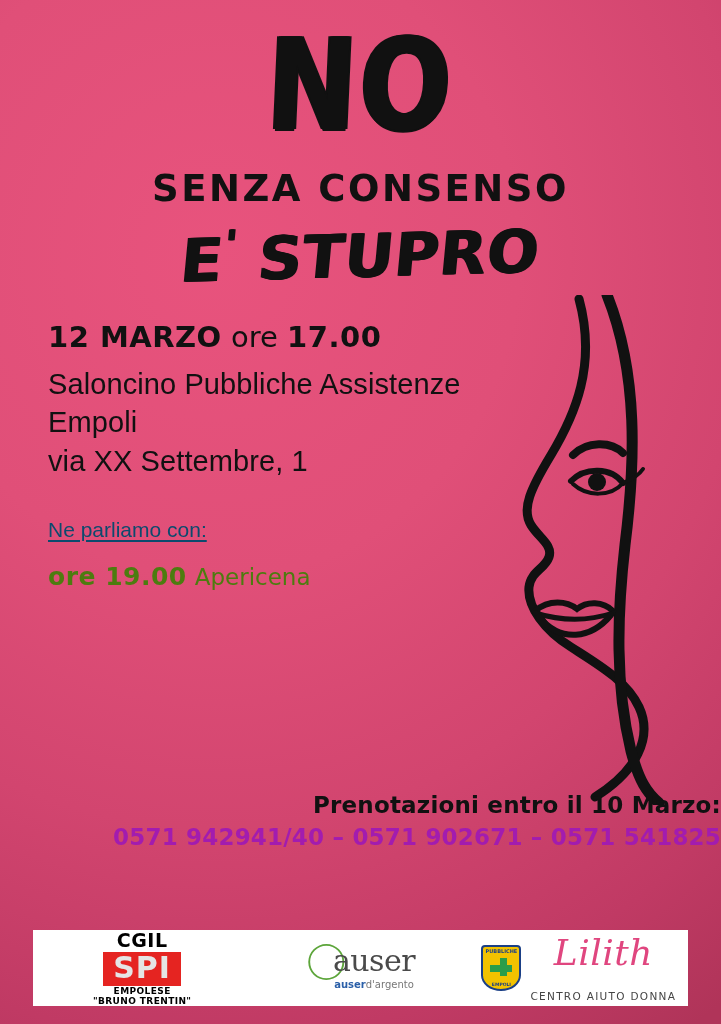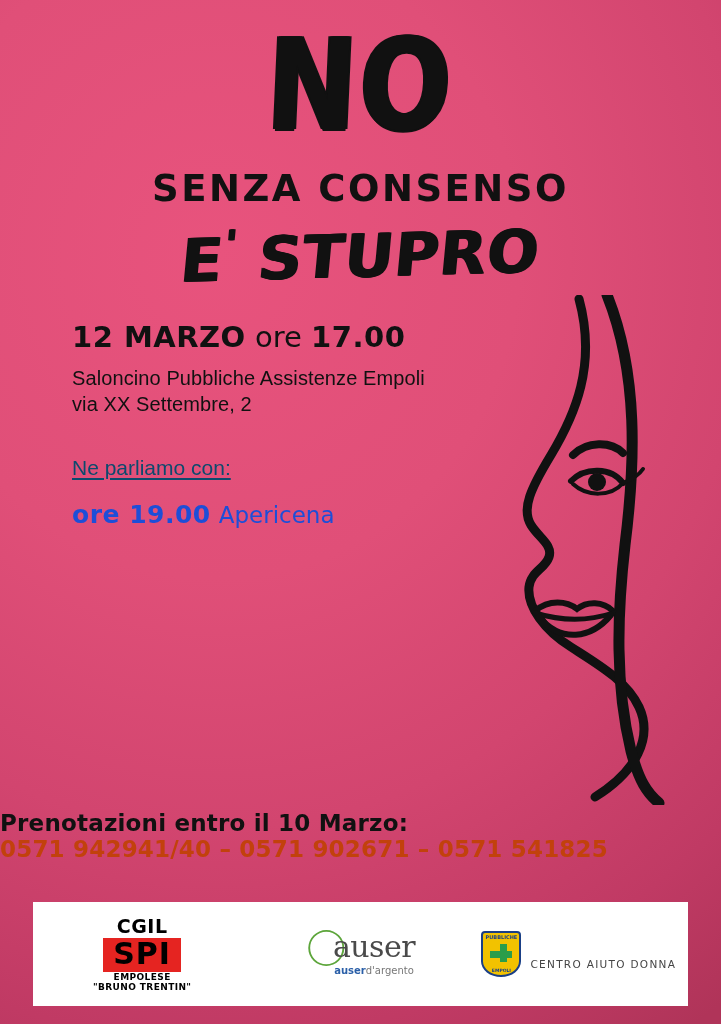--- a/index.html
+++ b/index.html
@@ -62,38 +62,38 @@
     right: 4px;
     top: 295px;
     width: 230px;
     height: 510px;
     pointer-events: none;
   }
 
   
   .content {
     position: absolute;
-    left: 72px;
+    left: 48px;
     top: 320px;
     width: 470px;
     z-index: 2;
   }
   .date-line {
     font-family: "DejaVu Sans", sans-serif;
     font-size: 29px;
     color: #111;
     margin-bottom: 11px;
     white-space: nowrap;
   }
   .date-line .bold {
     font-weight: bold;
     letter-spacing: 0.5px;
   }
   .venue {
-    font-size: 20px;
+    font-size: 29px;
     color: #111;
     line-height: 1.32;
     letter-spacing: 0.1px;
   }
   .talk-with {
     margin-top: 38px;
     font-size: 21px;
     color: #0c4a6e;
     text-decoration: underline;
     text-underline-offset: 3px;
@@ -110,57 +110,57 @@
     font-family: "DejaVu Sans", sans-serif;
     font-size: 17.5px;
     letter-spacing: 0.3px;
     color: #111;
     margin-top: 2px;
   }
   .apericena {
     margin-top: 20px;
     font-family: "DejaVu Sans", sans-serif;
     font-size: 25px;
-    color: #1d4ed8;
+    color: #4d7c0f;
     white-space: nowrap;
   }
   .apericena .hour { font-weight: bold; letter-spacing: 0.5px; }
   .apericena .word { font-weight: normal; font-size: 23px; }
 
   
   .booking {
     position: absolute;
     left: 0; right: 0;
-    top: 810px;
-    text-align: left;
+    top: 792px;
+    text-align: right;
     z-index: 2;
   }
   .booking-title {
     font-family: "DejaVu Sans", sans-serif;
     font-weight: bold;
     font-size: 23px;
     color: #111;
     letter-spacing: 0.2px;
   }
   .booking-phones {
     font-family: "DejaVu Sans", sans-serif;
     font-weight: bold;
     font-size: 23px;
-    color: #c2410c;
-    margin-top: 0;
+    color: #a21caf;
+    margin-top: 6px;
     letter-spacing: 0.2px;
   }
 
   
   .footer {
     position: absolute;
     left: 33px;
     right: 33px;
     bottom: 18px;
-    height: 104px;
+    height: 76px;
     background: #fff;
     display: flex;
     align-items: center;
     z-index: 3;
   }
   .logo-cell {
     flex: 1;
     display: flex;
     align-items: center;
     justify-content: center;
@@ -171,21 +171,21 @@
   .cgil-logo { text-align: center; line-height: 1; }
   .cgil-top {
     font-family: "DejaVu Sans", sans-serif;
     font-weight: bold;
     font-size: 19px;
     color: #000;
     letter-spacing: 0.5px;
   }
   .spi-box {
     background: #e52421;
-    color: #000000;
+    color: #e5e5e5;
     font-family: "DejaVu Sans", sans-serif;
     font-weight: bold;
     font-size: 30px;
     padding: 1px 10px 3px;
     display: inline-block;
     margin-top: 2px;
     letter-spacing: 1px;
   }
   .cgil-sub {
     font-family: "DejaVu Sans", sans-serif;
@@ -300,21 +300,21 @@
 <div class="content">
 
   <div class="date-line">
     <span class="bold">12 MARZO</span>
     <span>ore</span>
     <span class="bold">17.00</span>
   </div>
 
   <div class="venue">
     <div>Saloncino Pubbliche Assistenze Empoli</div>
-    <div>via XX Settembre, 2</div>
+    <div>via XX Settembre, 1</div>
   </div>
 
   <div class="talk-with">Ne parliamo con:</div>
 
 
   <div class="apericena">
     <span class="hour">ore 19.00</span>
     <span class="word">Apericena</span>
   </div>
 </div>
@@ -348,18 +348,19 @@
 
   <div class="logo-cell">
     <div class="lilith-wrap">
       <div class="shield">
         <div class="top-txt">PUBBLICHE</div>
         <div class="cross-h"></div>
         <div class="cross-v"></div>
         <div class="bot-txt">EMPOLI</div>
       </div>
       <div class="lilith-text">
+        <div class="lilith-name">Lilith</div>
         <div class="lilith-tag">CENTRO AIUTO DONNA</div>
       </div>
     </div>
   </div>
 
 </div>
 
 </body></html>

